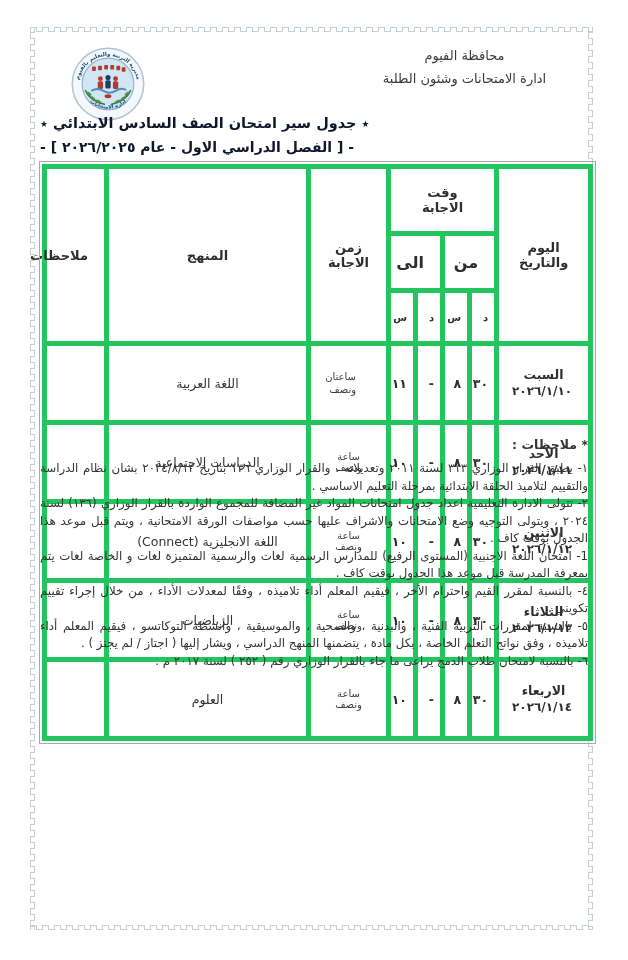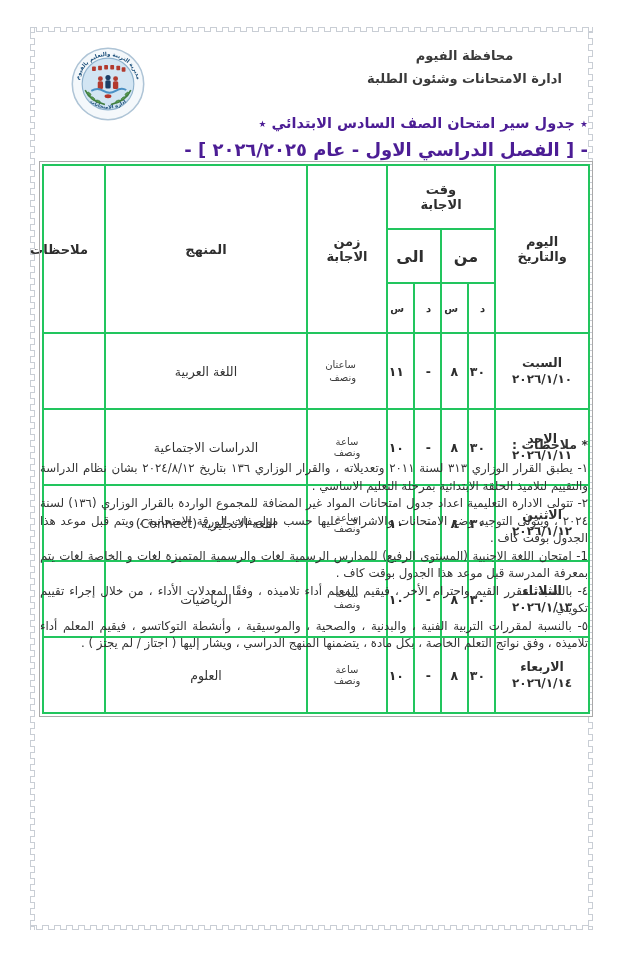--- a/index.html
+++ b/index.html
@@ -22,31 +22,31 @@
   .fr-left,.fr-right{top:0;bottom:0;width:5px;background-repeat:repeat-y;
     background-image:
       repeating-linear-gradient(0deg,#c9ced5 0 6px,transparent 6px 12px),
       repeating-linear-gradient(0deg,transparent 0 6px,#c9ced5 6px 12px),
       repeating-linear-gradient(0deg,#c9ced5 0 1px,transparent 1px 6px,#c9ced5 6px 7px,transparent 7px 12px);
     background-size:1px 12px,1px 12px,5px 12px;
     background-position:0 0,4px 0,0 0;}
   .fr-left{left:0}.fr-right{right:0}
 
   .org-block{position:absolute;top:44px;right:56px;width:215px;text-align:center;
-    direction:rtl;font-weight:bold;font-size:13px;line-height:23px;color:#3a3a3a;}
+    direction:rtl;font-weight:normal;font-size:13px;line-height:23px;color:#3a3a3a;}
   .logo{position:absolute;top:46px;left:70px;width:76px;height:76px;}
 
-  .title1,.title2{position:absolute;left:40px;right:40px;text-align:right;direction:rtl;
-    font-weight:bold;color:#4c1d95;}
+  .title1,.title2{position:absolute;left:40px;right:40px;text-align:left;direction:rtl;
+    font-weight:bold;color:#0f172a;}
   .title1{top:115px;font-size:14.5px;}
-  .title2{top:139px;font-size:18px;}
+  .title2{top:139px;font-size:14px;}
 
   table.sched{position:absolute;top:164px;left:42px;width:546px;border-collapse:collapse;
     direction:rtl;table-layout:fixed;border:2px solid #373737;outline:1px solid #a9a9a9;outline-offset:2px;}
-  table.sched th,table.sched td{border:2px solid #22c55e;padding:16px;text-align:center;vertical-align:middle;}
+  table.sched th,table.sched td{border:5px solid #22c55e;padding:16px;text-align:center;vertical-align:middle;}
   table.sched thead{border-bottom:2px solid #373737;}
   th.hmain{font-size:13px;font-weight:bold;}
   th.hsub{font-size:16px;font-weight:bold;height:20px;}
   th.hunit{font-size:10px;font-weight:bold;height:16px;}
   tr.hrow1 th{height:18px;}
   td{height:42px;}
   td.day{font-weight:bold;font-size:12.5px;line-height:16px;}
   td.day .date{font-size:12px;letter-spacing:.5px;}
   td.num{font-weight:bold;font-size:12.5px;}
   td.dur{font-size:10px;color:#3c3c3c;}
@@ -225,13 +225,14 @@
   </tbody>
 </table>
 
 <div class="notes">
   <div class="notes-heading">* ملاحظات :</div>
   <div class="note-item">١- يطبق القرار الوزاري ٣١٣ لسنة ٢٠١١ وتعديلاته ، والقرار الوزاري ١٣٦ بتاريخ ٢٠٢٤/٨/١٢ بشان نظام الدراسة والتقييم لتلاميذ الحلقة الابتدائية بمرحلة التعليم الاساسي .</div>
   <div class="note-item">٢- تتولى الادارة التعليمية اعداد جدول امتحانات المواد غير المضافة للمجموع الواردة بالقرار الوزاري (١٣٦) لسنة ٢٠٢٤ ، ويتولى التوجيه وضع الامتحانات والاشراف عليها حسب مواصفات الورقة الامتحانية ، ويتم قبل موعد هذا الجدول بوقت كاف .</div>
   <div class="note-item">1- امتحان اللغة الاجنبية (المستوى الرفيع) للمدارس الرسمية لغات والرسمية المتميزة لغات و الخاصة لغات يتم بمعرفة المدرسة قبل موعد هذا الجدول بوقت كاف .</div>
   <div class="note-item">٤- بالنسبة لمقرر القيم واحترام الأخر ، فيقيم المعلم أداء تلاميذه ، وفقًا لمعدلات الأداء ، من خلال إجراء تقييم تكويني .</div>
   <div class="note-item">٥- بالنسبة لمقررات التربية الفنية ، والبدنية ، والصحية ، والموسيقية ، وأنشطة التوكاتسو ، فيقيم المعلم أداء تلاميذه ، وفق نواتج التعلم الخاصة ، بكل مادة ، يتضمنها المنهج الدراسي ، ويشار إليها ( اجتاز / لم يجتز ) .</div>
+  <div class="note-item">٦- بالنسبة لامتحان طلاب الدمج يراعى ما جاء بالقرار الوزاري رقم ( ٢٥٢ ) لسنة ٢٠١٧ م .</div>
 </div>
 
 </body></html>

